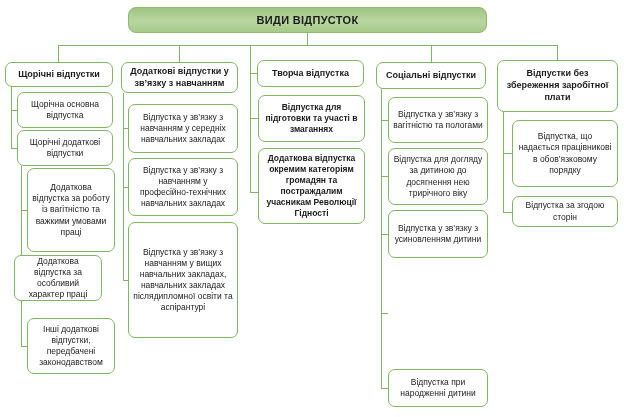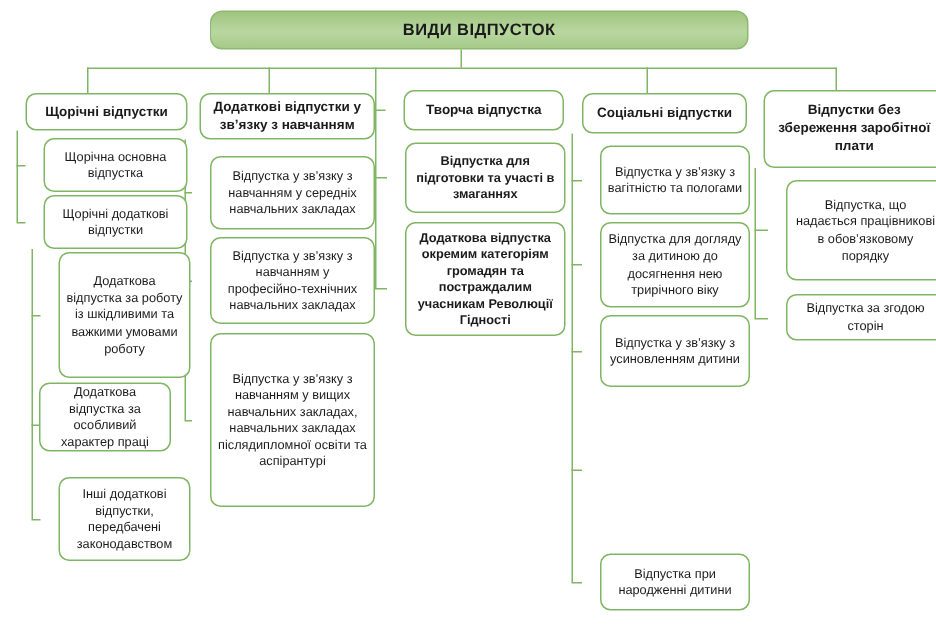--- a/index.html
+++ b/index.html
@@ -3,21 +3,21 @@
 <meta charset="utf-8">
 <style>
   html,body{margin:0;padding:0;background:#ffffff;}
   .canvas{
     position:relative;width:624px;height:417px;background:#fff;
     font-family:"Liberation Sans",sans-serif;color:#1b1b1b;overflow:hidden;
   }
   .node{
     position:absolute;background:#ffffff;border:1.2px solid #7fb563;border-radius:7px;
     display:flex;align-items:center;justify-content:center;text-align:center;
-    font-size:8.5px;line-height:1.3;padding:2px 4px;box-sizing:border-box;margin-left:12px;
+    font-size:8.5px;line-height:1.3;padding:2px 4px;box-sizing:border-box;
   }
   .hdr{font-weight:bold;font-size:9px;}
   .bold{font-weight:bold;}
   .root{
     background:linear-gradient(180deg,#a0c47f 0%,#b8d7a0 55%,#a6ca88 100%);
     border:1px solid #8db970;border-radius:8px;
     font-weight:bold;font-size:11px;letter-spacing:.3px;
   }
   .ln{position:absolute;background:#7fb563;}
 </style>
@@ -60,21 +60,21 @@
 
   <i class="ln" style="left:503px;top:112px;width:1px;height:100px"></i>
   <i class="ln" style="left:503px;top:153px;width:9px;height:1px"></i>
   <i class="ln" style="left:503px;top:212px;width:9px;height:1px"></i>
 
   <div class="node root" style="left:128px;top:7px;width:359px;height:26px">ВИДИ ВІДПУСТОК</div>
 
   <div class="node hdr" style="left:5px;top:62px;width:108px;height:25px">Щорічні відпустки</div>
   <div class="node" style="left:17px;top:92px;width:96px;height:36px">Щорічна основна відпустка</div>
   <div class="node" style="left:17px;top:130px;width:96px;height:36px">Щорічні додаткові відпустки</div>
-  <div class="node" style="left:27px;top:168px;width:88px;height:84px">Додаткова відпустка за роботу із шкідливими та важкими умовами роботу</div>
+  <div class="node" style="left:27px;top:168px;width:88px;height:84px">Додаткова відпустка за роботу із вагітністю та важкими умовами праці</div>
   <div class="node" style="left:14px;top:255px;width:88px;height:46px">Додаткова відпустка за особливий характер праці</div>
   <div class="node" style="left:27px;top:318px;width:88px;height:56px">Інші додаткові відпустки, передбачені законодавством</div>
 
   <div class="node hdr" style="left:121px;top:62px;width:117px;height:31px">Додаткові відпустки у зв’язку з навчанням</div>
   <div class="node" style="left:128px;top:104px;width:110px;height:49px">Відпустка у зв’язку з навчанням у середніх навчальних закладах</div>
   <div class="node" style="left:128px;top:158px;width:110px;height:58px">Відпустка у зв’язку з навчанням у професійно-технічних навчальних закладах</div>
   <div class="node" style="left:128px;top:222px;width:110px;height:116px">Відпустка у зв’язку з навчанням у вищих навчальних закладах, навчальних закладах післядипломної освіти та аспірантурі</div>
 
   <div class="node hdr" style="left:257px;top:60px;width:107px;height:27px">Творча відпустка</div>
   <div class="node bold" style="left:258px;top:95px;width:107px;height:47px">Відпустка для підготовки та участі в змаганнях</div>

